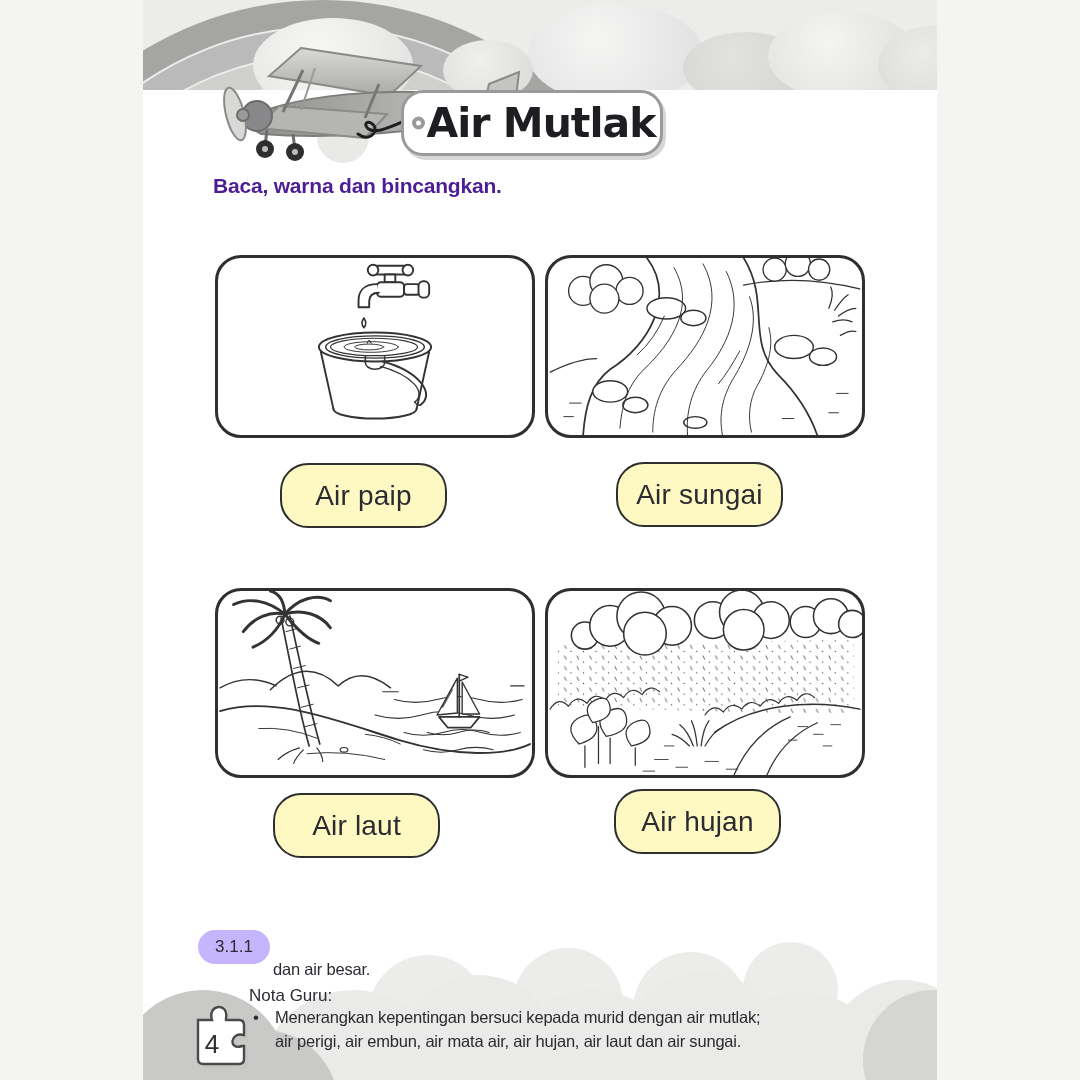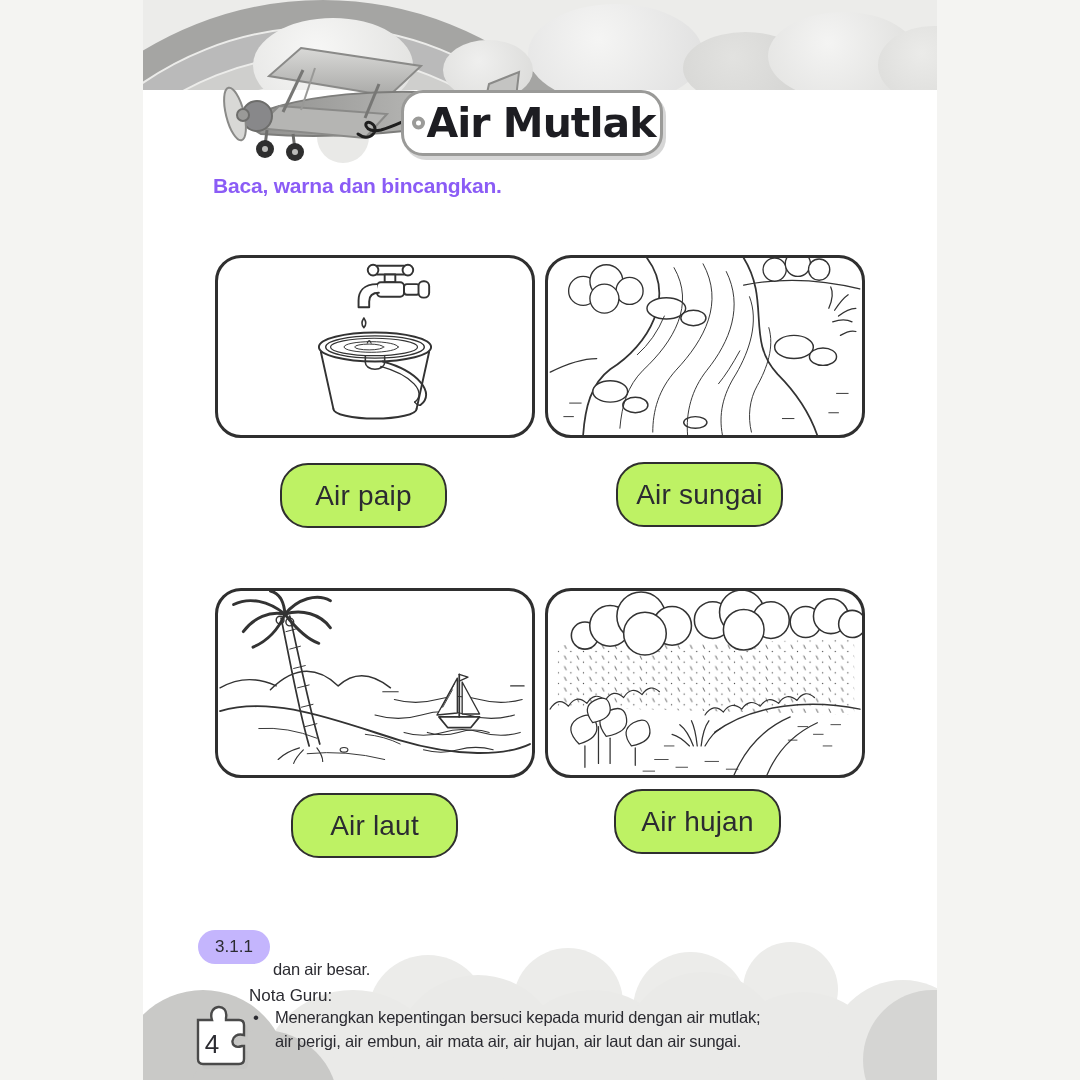--- a/index.html
+++ b/index.html
@@ -27,37 +27,37 @@
                box-shadow:3px 4px 0 rgba(0,0,0,0.16);
                display:flex; align-items:center; }
   .tag-hole { position:absolute; left:8px; top:50%; transform:translateY(-50%);
               width:13px; height:13px; border:4px solid #9a9a98; border-radius:50%; background:#fff; }
   .title-text { flex:1; text-align:center; padding-left:18px;
                 font-family:"DejaVu Sans", sans-serif; font-weight:bold;
                 font-size:41px; letter-spacing:-1px; color:#1d1d22; }
 
   
   .instruction { position:absolute; left:70px; top:174px; font-size:21px; font-weight:bold;
-                 letter-spacing:-0.2px; color:#8b5cf6;text-align:center; }
+                 letter-spacing:-0.2px; color:#4c1d95;text-align:center; }
 
   
   .pic-card { position:absolute; background:#fff; border:3px solid #2f2f2f; border-radius:26px; overflow:hidden; }
   .card1 { left:72px;  top:255px; width:320px; height:183px; }
   .card2 { left:402px; top:255px; width:320px; height:183px; }
   .card3 { left:72px;  top:588px; width:320px; height:190px; }
   .card4 { left:402px; top:588px; width:320px; height:190px; }
   .pic-card svg { position:absolute; left:0; top:0; width:100%; height:100%; }
 
-  .word-label { position:absolute; width:167px; height:65px; background:#bef264;
+  .word-label { position:absolute; width:167px; height:65px; background:#fef9c3;
                 border:2.5px solid #2f2f2f; border-radius:28px;
                 display:flex; align-items:center; justify-content:center;
                 font-size:28px; color:#2b2b31; letter-spacing:0.2px; }
   .lab1 { left:137px; top:463px; }
   .lab2 { left:473px; top:462px; }
-  .lab3 { left:148px; top:793px; }
+  .lab3 { left:130px; top:793px; }
   .lab4 { left:471px; top:789px; }
 
   
   .footer-cloud { position:absolute; border-radius:50%; }
   .fc-light { background:#eaeae8; }
   .fc-mid   { background:#ececea; }
   .fc-dark  { background:#c9c9c7; }
   .fc-gray  { background:#d5d5d3; }
 
   .std-code { position:absolute; left:55px; top:930px; width:72px; height:34px;

